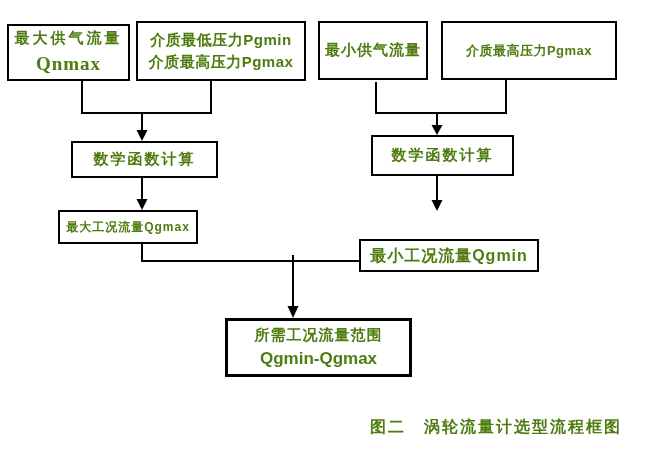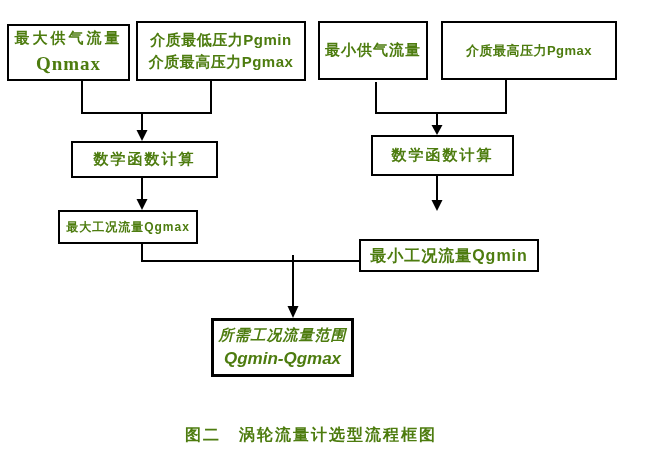--- a/index.html
+++ b/index.html
@@ -64,34 +64,33 @@
   #box-pgmax-tmin .zh { letter-spacing: 0.5px; }
 
   #box-calc-left  { left: 71px;  top: 141px; width: 147px; height: 37px; font-size: 15px; }
   #box-calc-right { left: 371px; top: 135px; width: 143px; height: 41px; font-size: 15px; }
 
   #box-qgmax      { left: 58px;  top: 210px; width: 140px; height: 34px; font-size: 12px; }
   #box-qgmax .zh  { letter-spacing: 1px; }
   #box-qgmin      { left: 359px; top: 211px; width: 180px; height: 33px; font-size: 16px; margin-top: 28px; }
   #box-qgmin .zh  { letter-spacing: 1px; }
 
-  #box-result     { left: 211px; top: 318px; width: 143px; height: 59px; border-width: 3px; font-size: 15px; font-style: italic; }
+  #box-result     { left: 225px; top: 318px; width: 187px; height: 59px; border-width: 3px; font-size: 15px; }
   #box-result .zh { letter-spacing: 1px; }
   #box-result .latin-sans { font-size: 17px; text-align: center; }
 
   .caption {
     position: absolute;
     left: 0;
     top: 417px;
     width: 622px;
-    text-align: center;
+    text-align: right;
     font-weight: bold;
     font-size: 16px;
     letter-spacing: 2px;
-    margin-top: 8px;
   }
 </style>
 </head>
 <body>
 
 <div class="canvas">
 
   <svg class="connectors" width="645" height="460" viewBox="0 0 645 460" xmlns="http://www.w3.org/2000/svg">
     <g stroke="#000000" stroke-width="2" fill="none">
 

